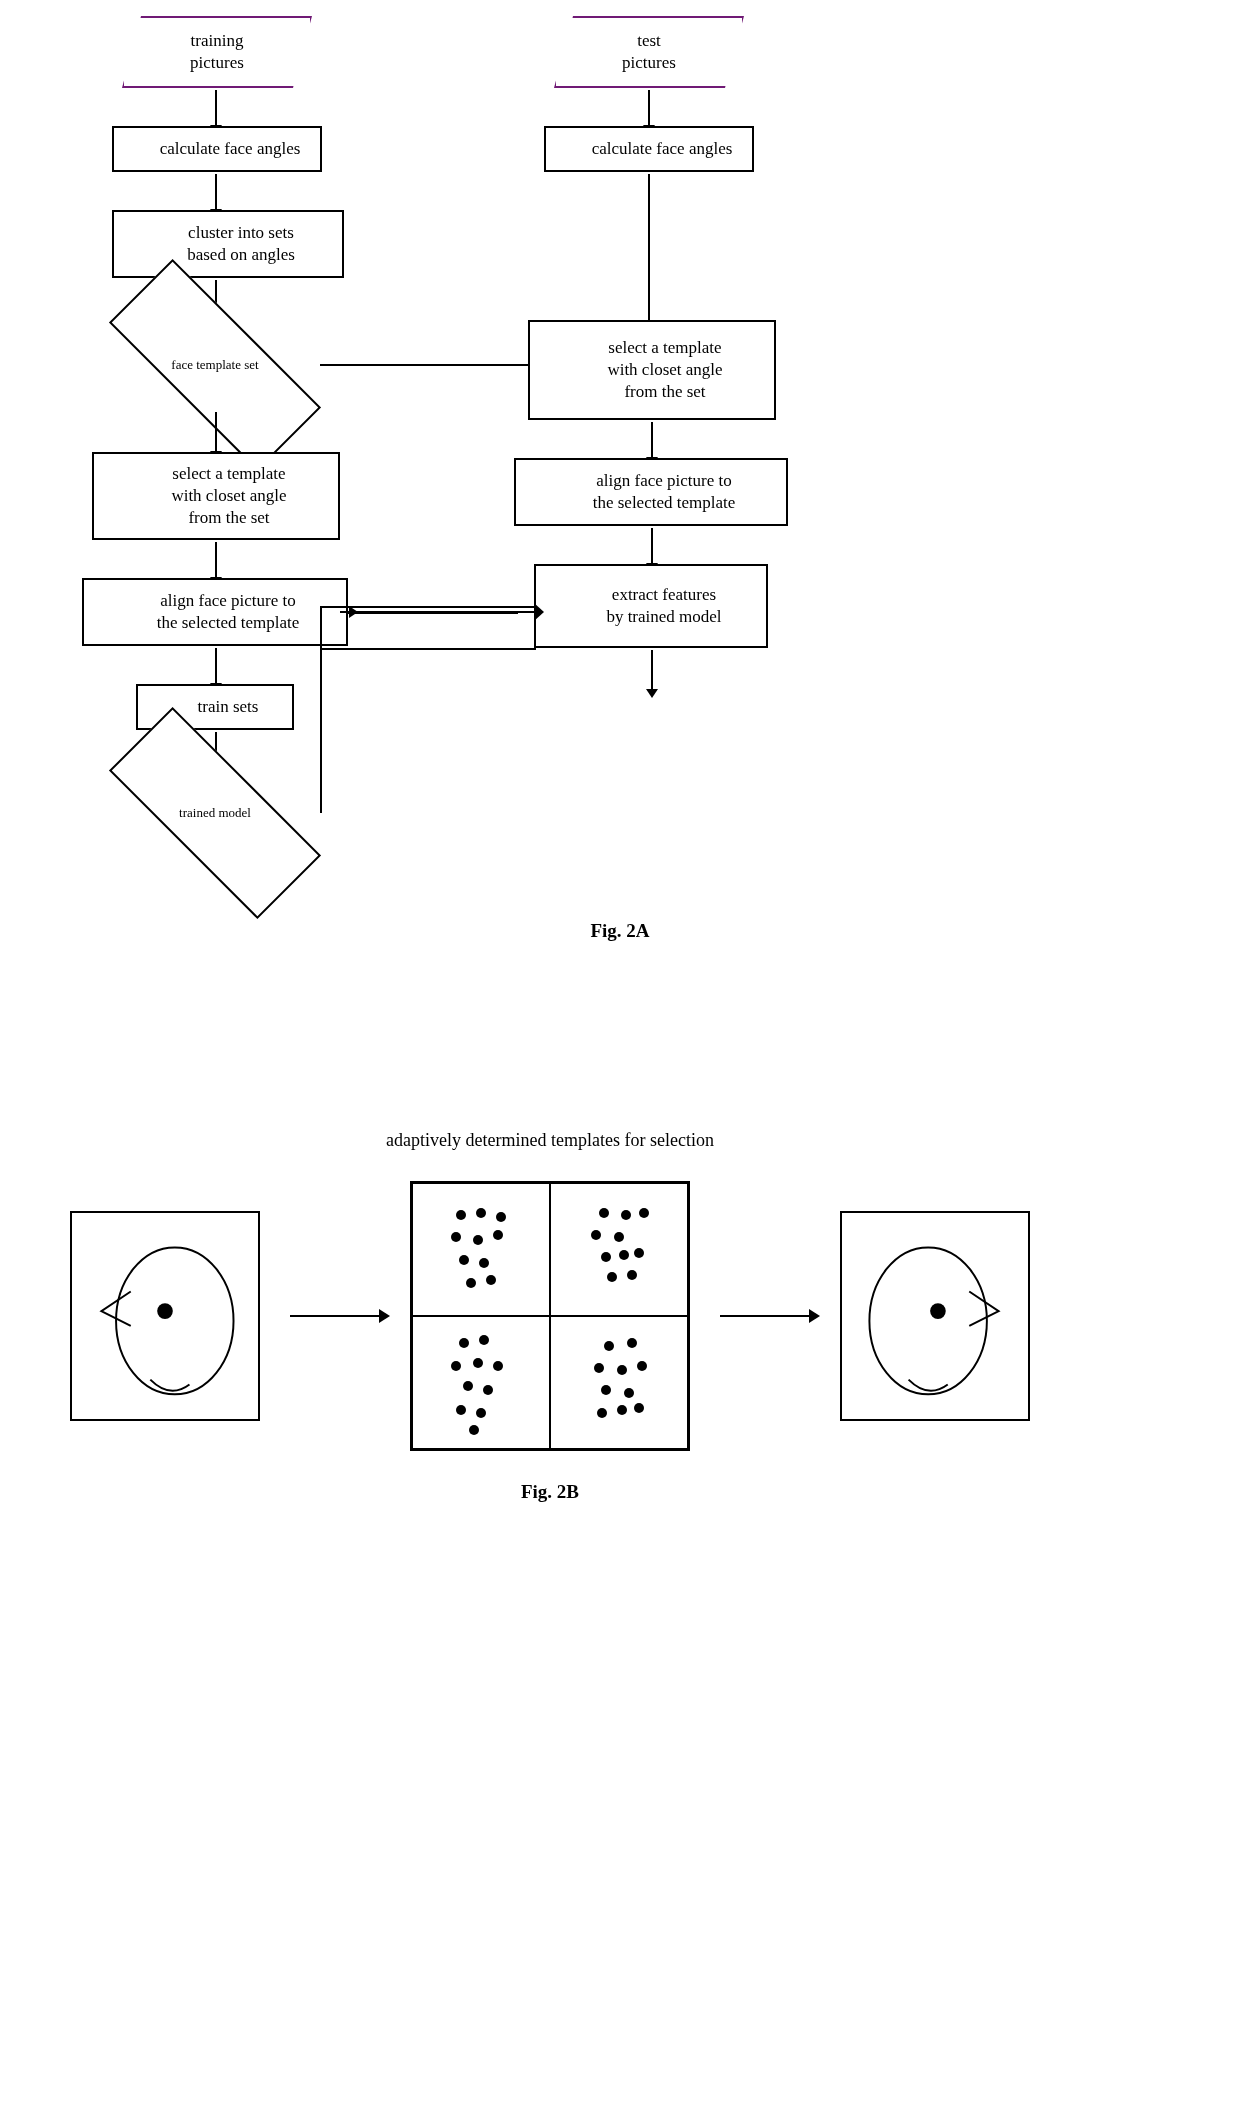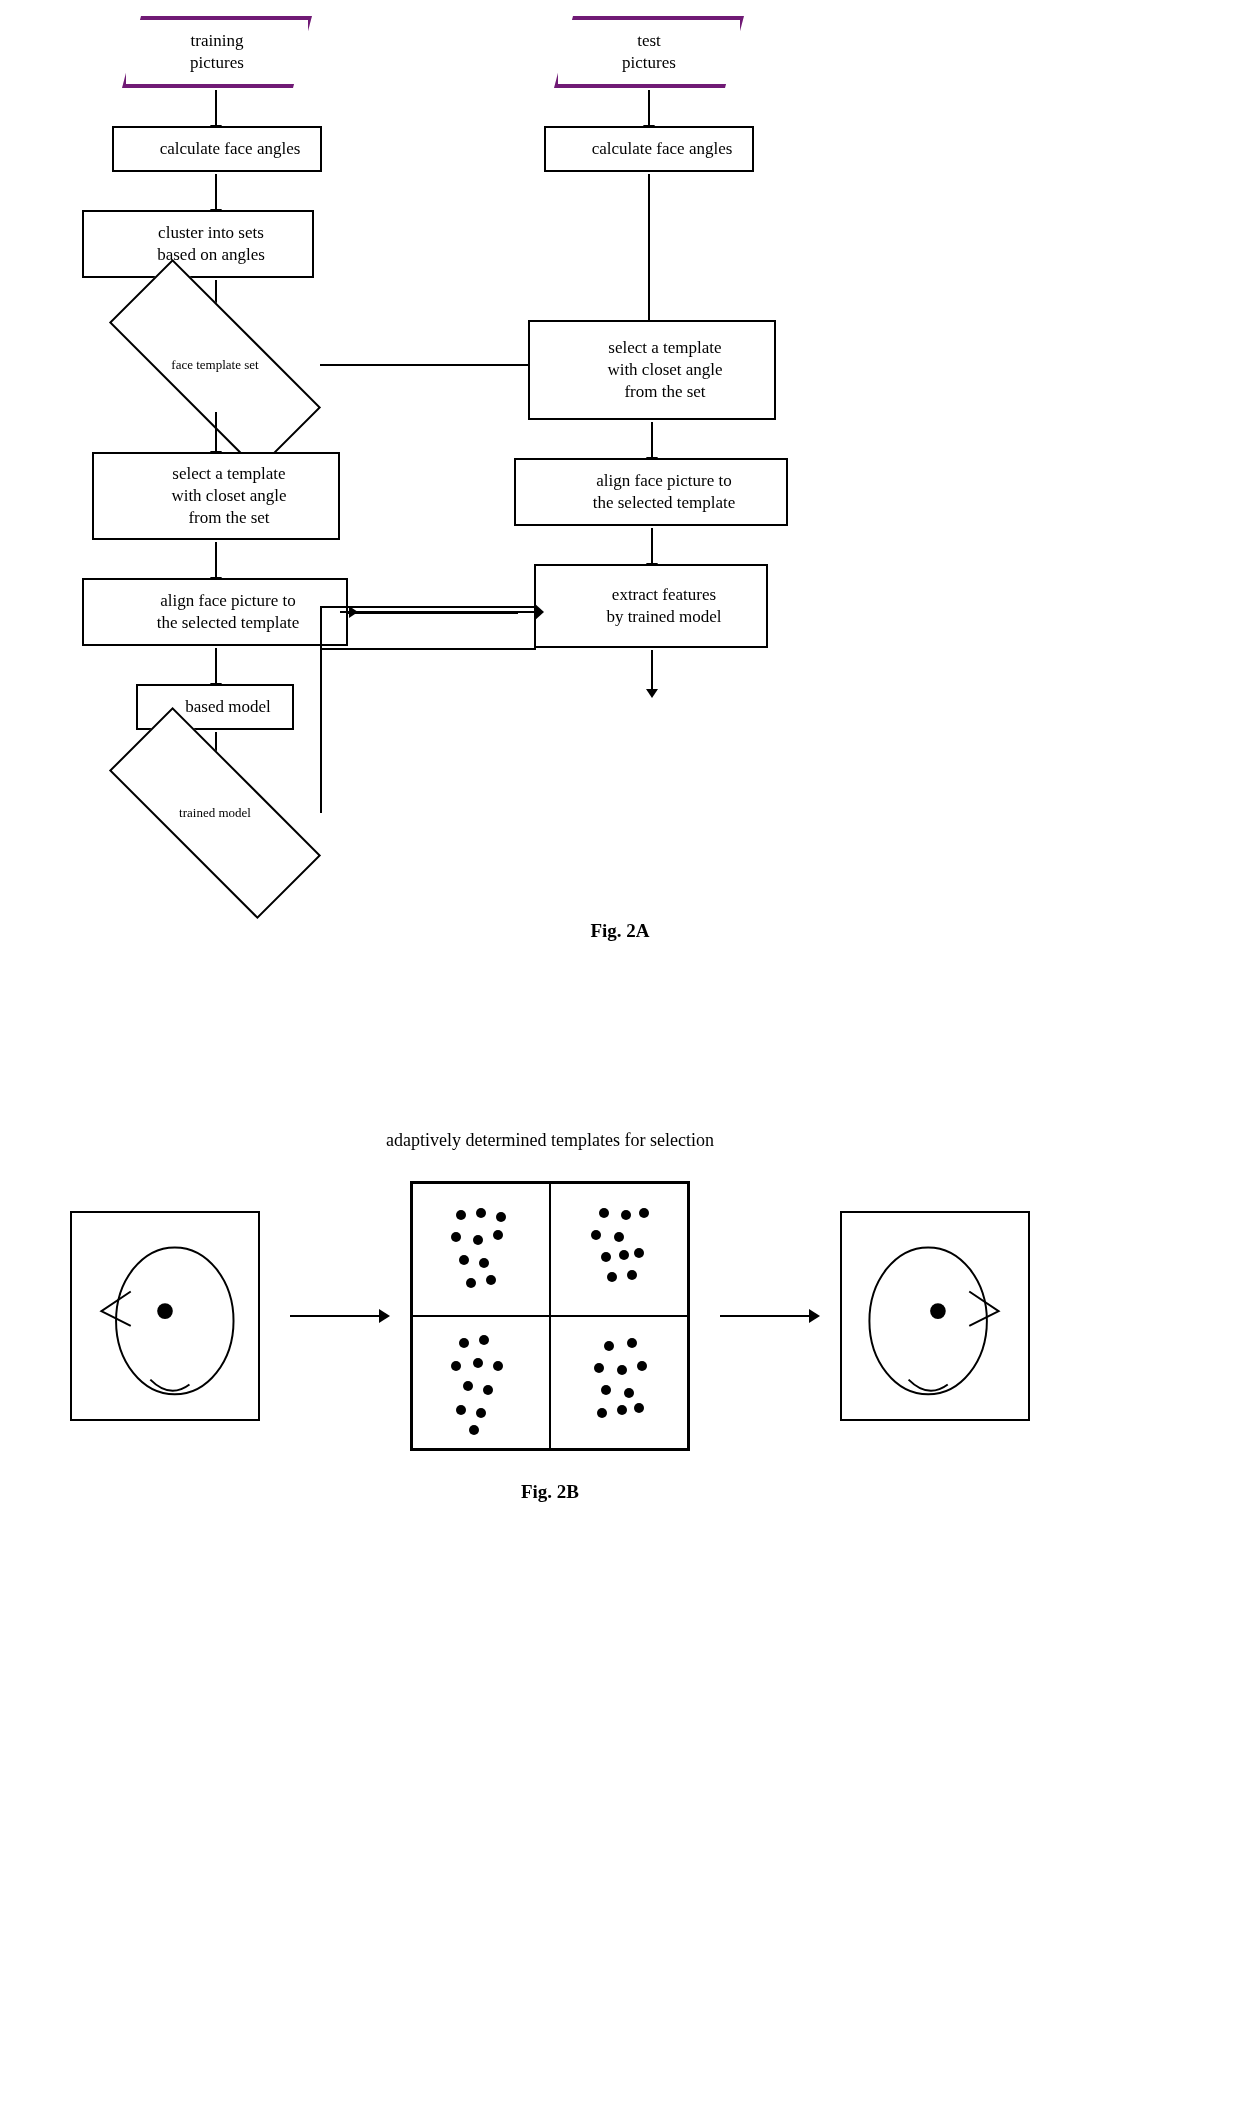--- a/index.html
+++ b/index.html
@@ -34,21 +34,21 @@
       background: #fff;
       padding-left: 26px;
     }
     .parallelogram-inner {
       width: 100%;
       height: 100%;
       display: flex;
       align-items: center;
       justify-content: center;
       text-align: center;
-      border: 4px solid #701a75;
+      border: 2px solid #701a75;
       clip-path: polygon(10% 0%, 100% 0%, 90% 100%, 0% 100%);
       background: #fff;
       position: absolute;
       top: 0; left: 0;
     }
     .diamond-wrap {
       position: absolute;
       display: flex;
       align-items: center;
       justify-content: center;
@@ -201,21 +201,21 @@
   </div>
 
   <div class="arrow-down" style="left:215px; top:90px; height:36px;"></div>
 
   <div class="node rect" style="left:112px; top:126px; width:210px; height:46px;">
     <span>calculate face angles</span>
   </div>
 
   <div class="arrow-down" style="left:215px; top:174px; height:36px;"></div>
 
-  <div class="node rect" style="left:82px; top:210px; width:232px; height:68px;">
+  <div class="node rect" style="left:112px; top:210px; width:232px; height:68px;">
     <span style="white-space:pre-line; text-align:center;">cluster into sets
 based on angles</span>
   </div>
 
   <div class="arrow-down" style="left:215px; top:280px; height:40px;"></div>
 
   <div class="diamond-wrap" style="left:110px; top:320px; width:210px; height:90px;">
     <div class="diamond"></div>
     <span class="diamond-text">face template set</span>
   </div>
@@ -228,21 +228,21 @@
 
   <div class="arrow-down" style="left:215px; top:542px; height:36px;"></div>
 
   <div class="node rect" style="left:82px; top:578px; width:266px; height:68px;">
     <span style="white-space:pre-line; text-align:center;">align face picture to<br>the selected template</span>
   </div>
 
   <div class="arrow-down" style="left:215px; top:648px; height:36px;"></div>
 
   <div class="node rect" style="left:136px; top:684px; width:158px; height:46px;">
-    <span>based model</span>
+    <span>train sets</span>
   </div>
 
   <div class="arrow-down" style="left:215px; top:732px; height:36px;"></div>
 
   <div class="diamond-wrap" style="left:110px; top:768px; width:210px; height:90px;justify-content:center;">
     <div class="diamond"></div>
     <span class="diamond-text">trained model</span>
   </div>
 
   <div class="node" style="left:554px; top:16px; width:190px; height:72px;">

